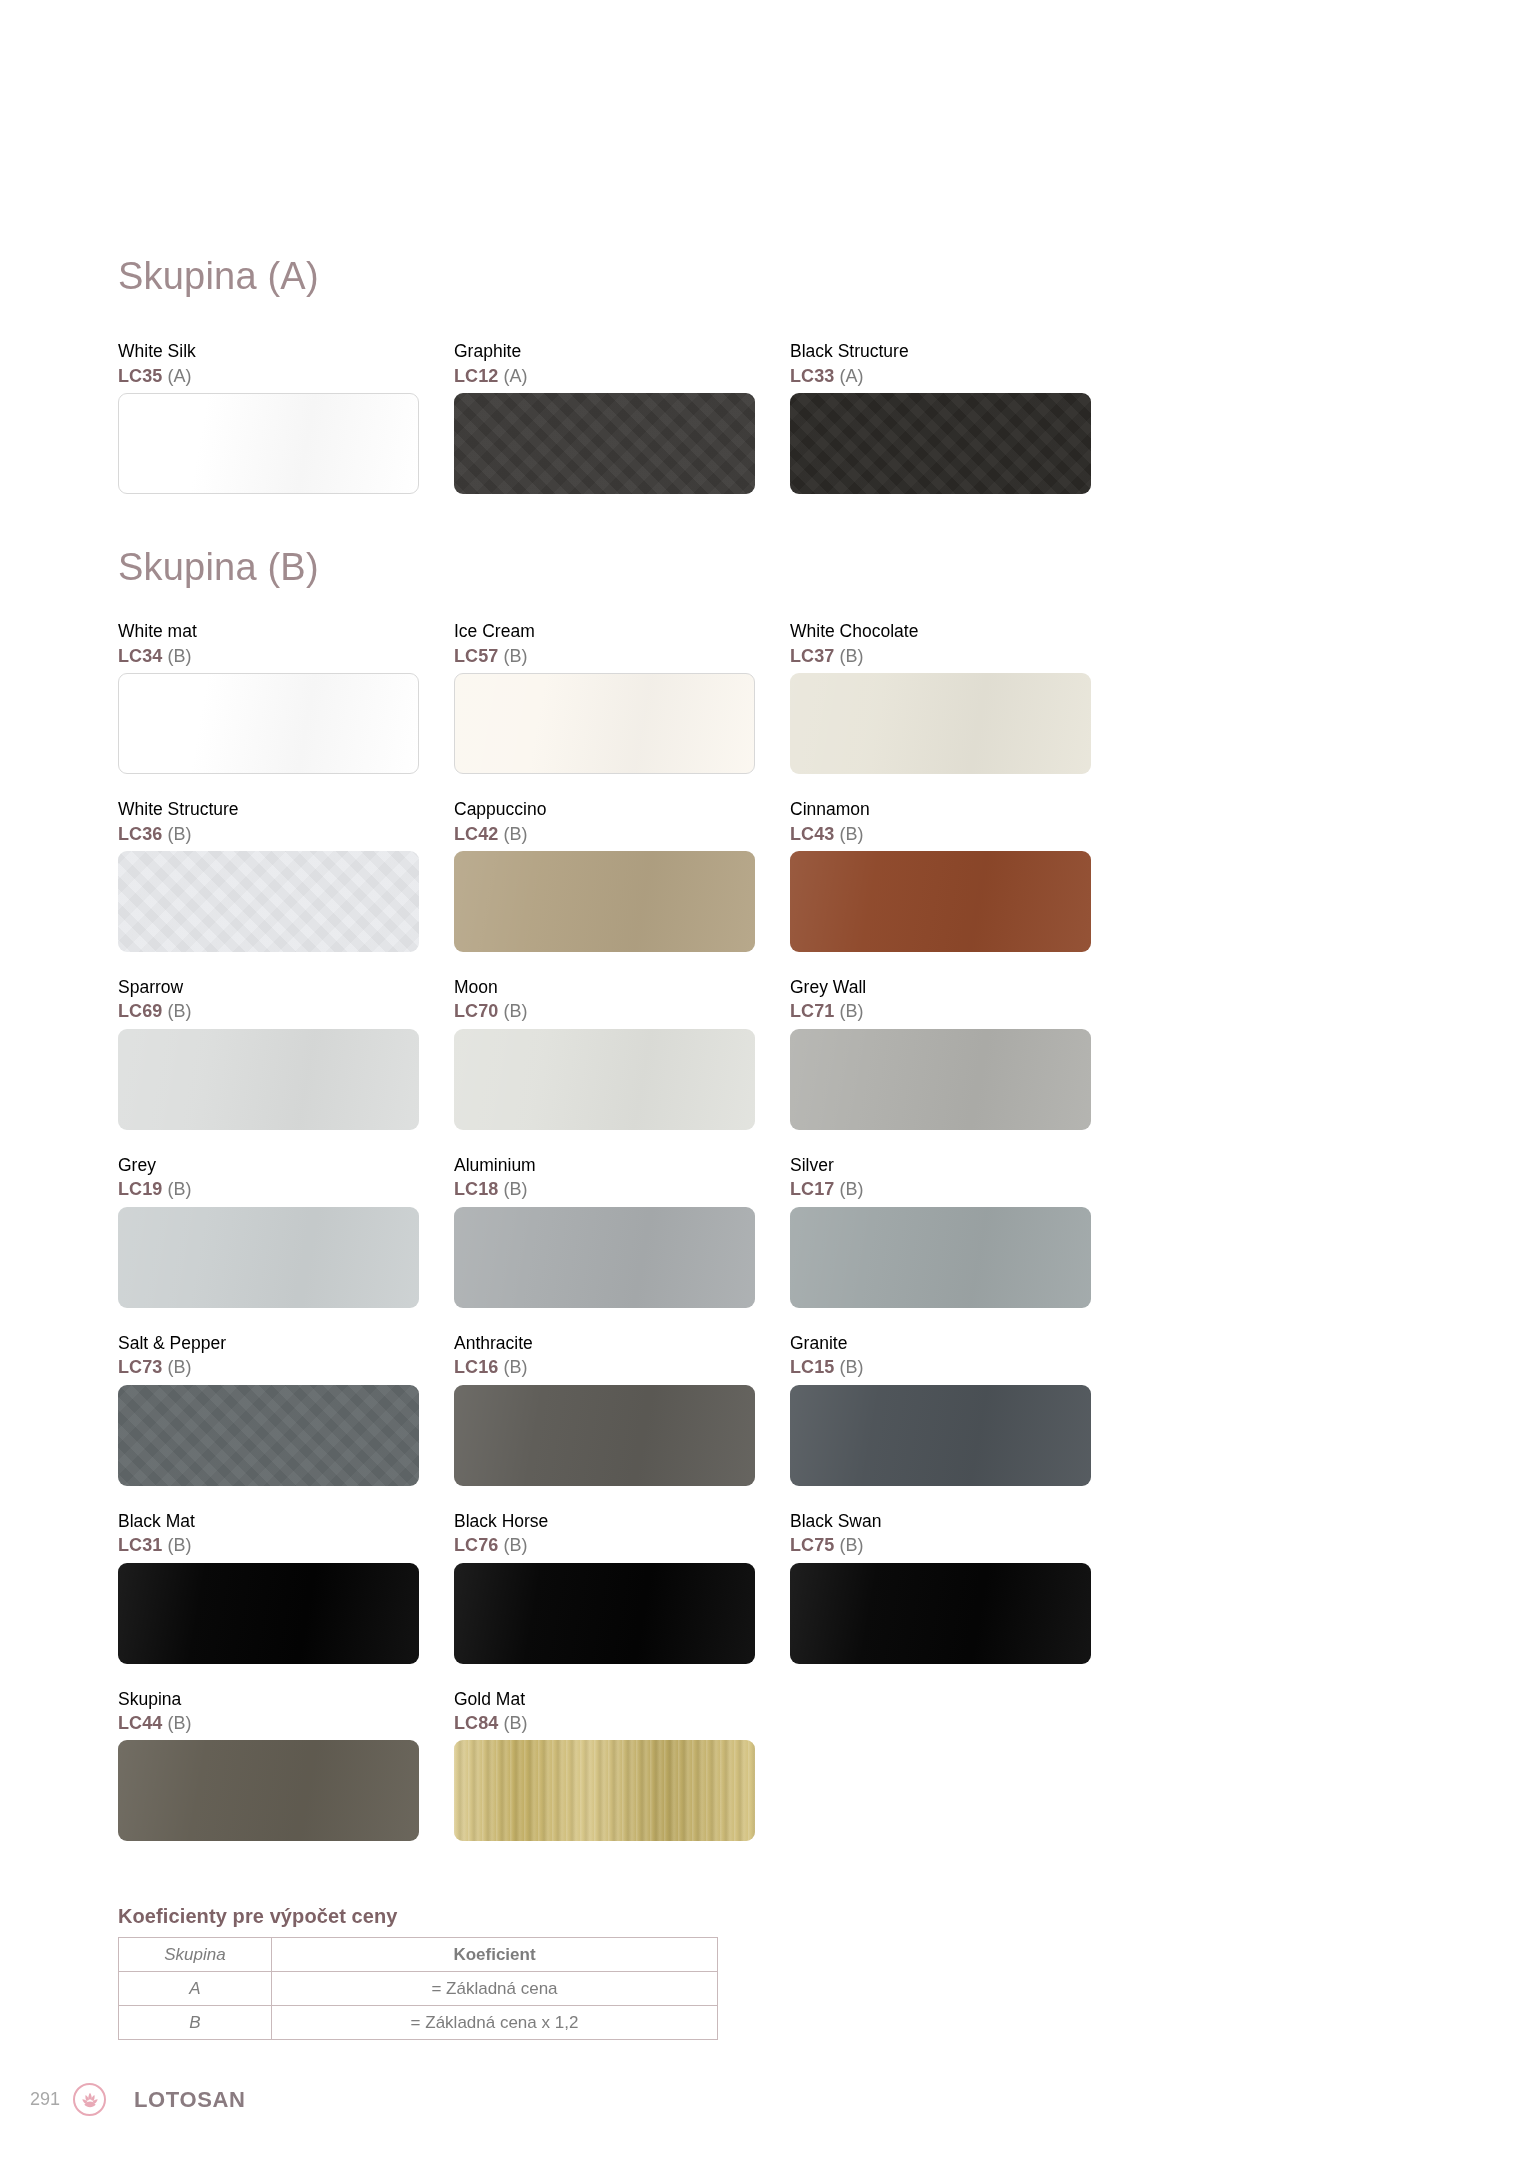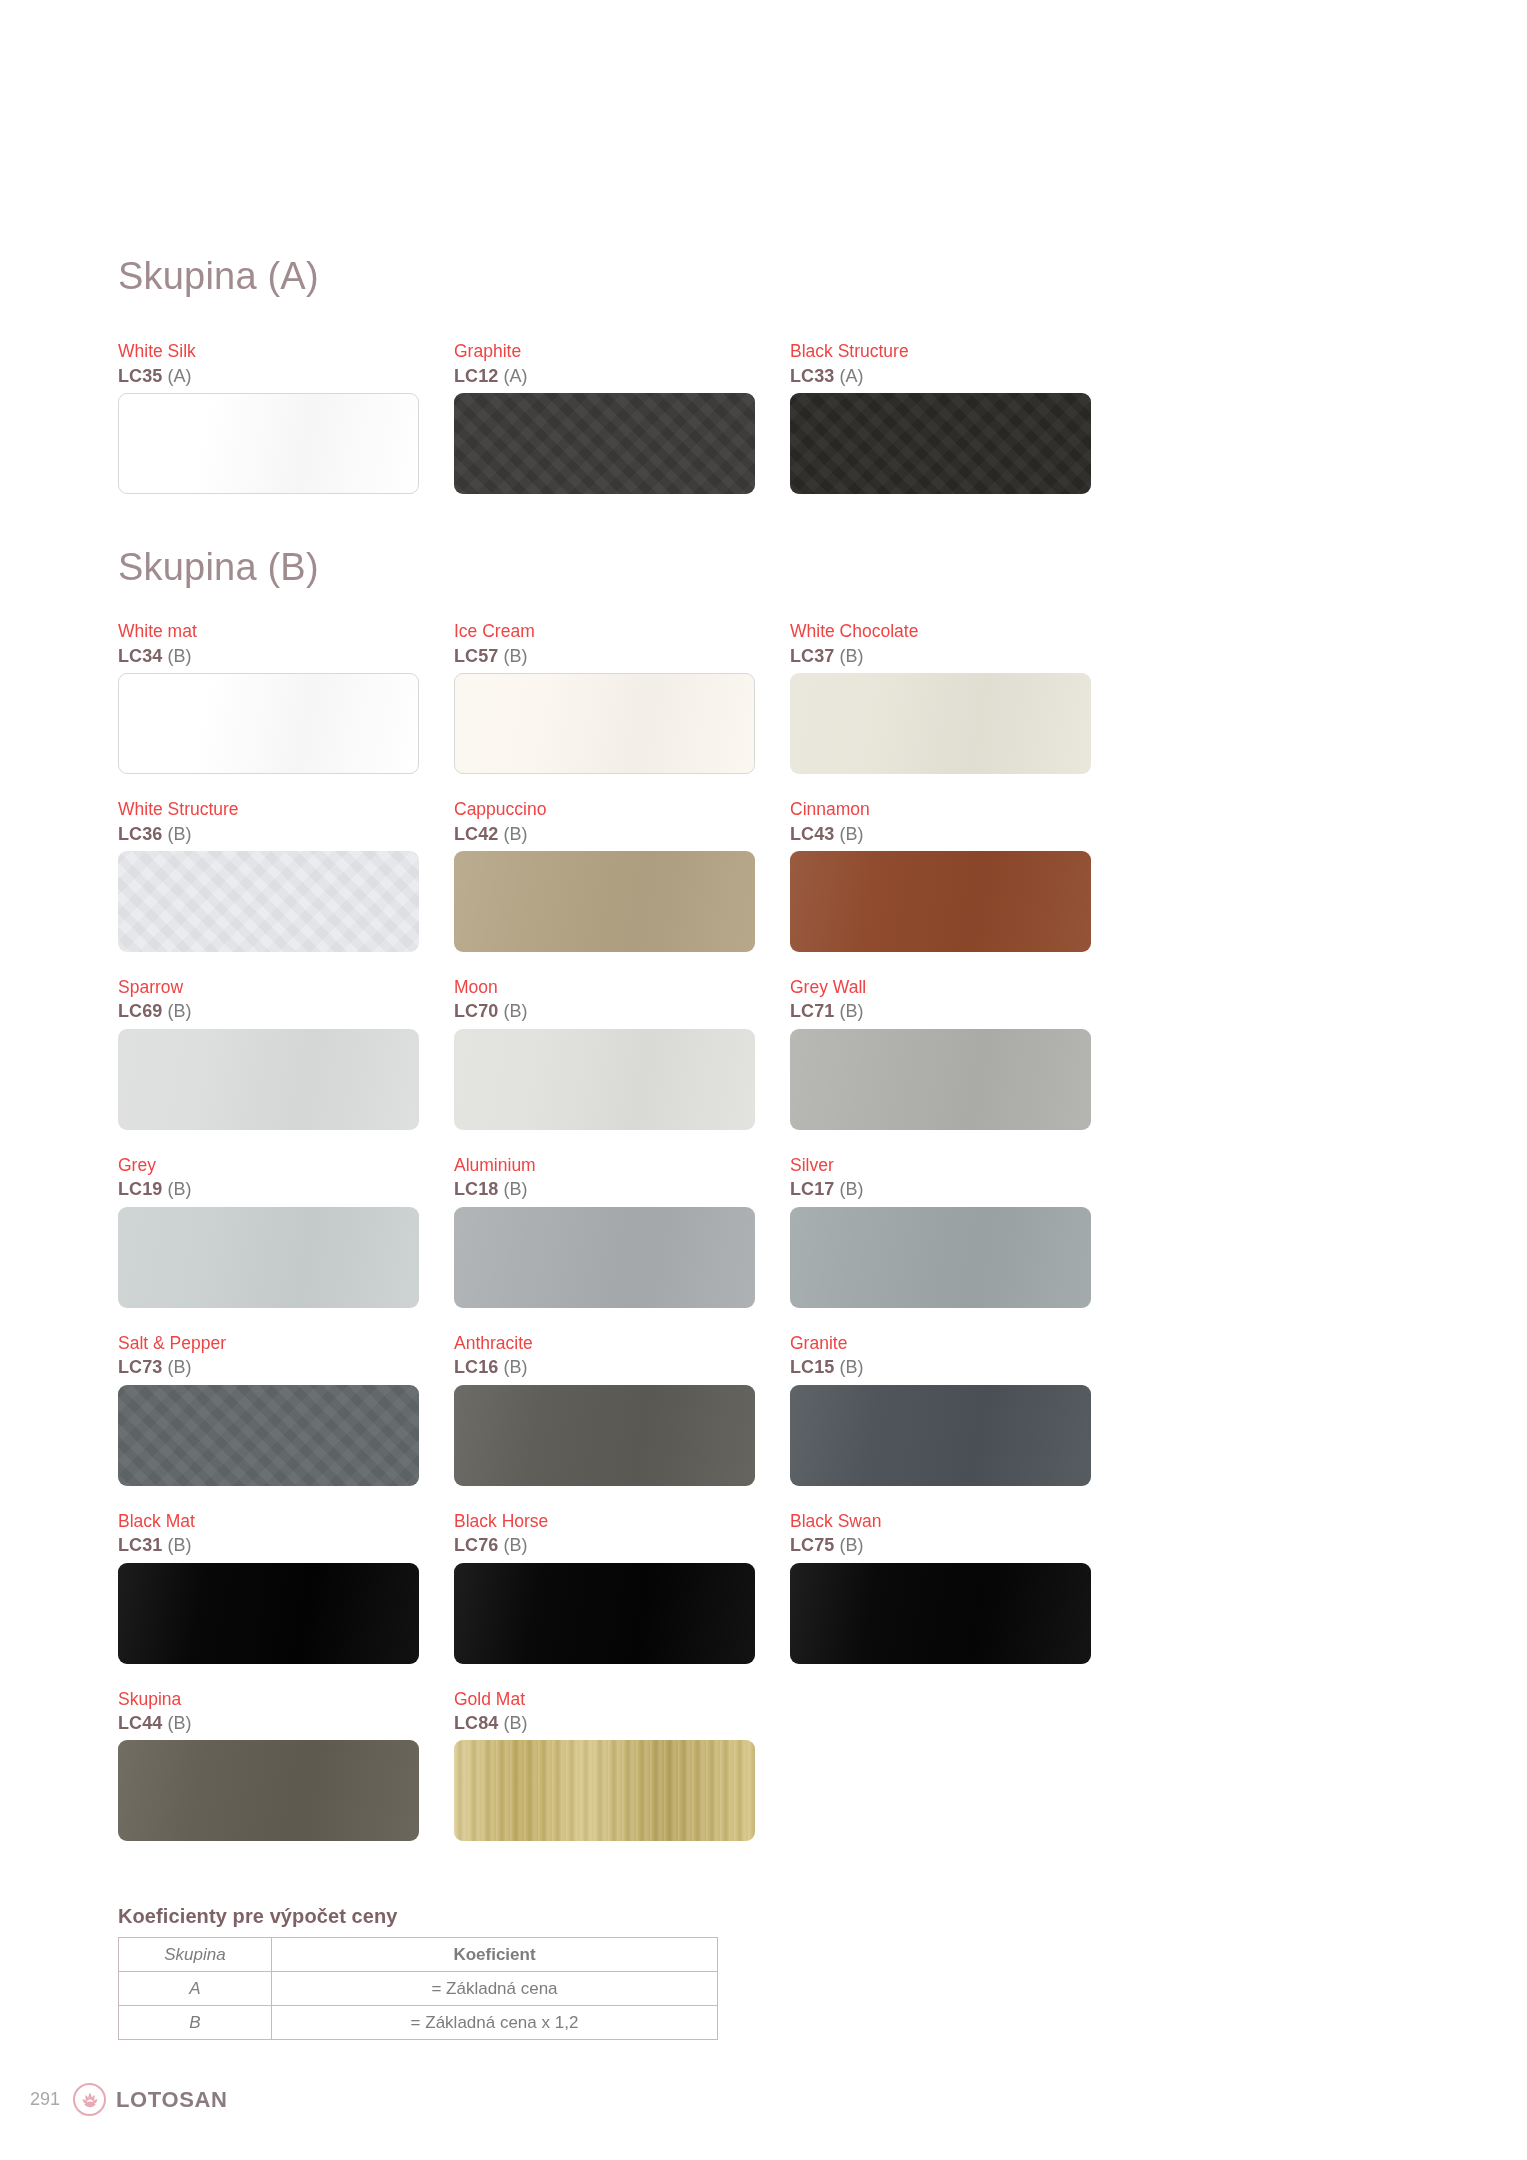--- a/index.html
+++ b/index.html
@@ -80,21 +80,21 @@
     box-sizing: border-box;
     padding-right: 35px;
     margin-bottom: 0px;
   }
   .swatch-cell.empty { visibility: hidden; }
 
   .swatch-name {
     font-family: "Liberation Sans", sans-serif;
     font-size: 17.5px;
     font-weight: normal;
-    color: #ef4444;
+    color: #000000;
     line-height: 1.35;
     white-space: nowrap;
   }
   .swatch-code-line {
     font-family: "Liberation Sans", sans-serif;
     font-size: 18px;
     line-height: 1.35;
     color: #6e6e6e;
     margin-bottom: 5px;
     white-space: nowrap;
@@ -203,21 +203,21 @@
     gap: 13px;
   }
   .page-number {
     font-family: "Liberation Sans", sans-serif;
     font-size: 18px;
     color: #a8a8a8;
   }
   .brand {
     display: flex;
     align-items: center;
-    gap: 10px;
+    gap: 28px;
   }
   .brand-mark {
     width: 29px;
     height: 29px;
     border-radius: 50%;
     background: #ffffff;
     border: 2px solid #e8a9b6;
     display: flex;
     align-items: center;
     justify-content: center;

